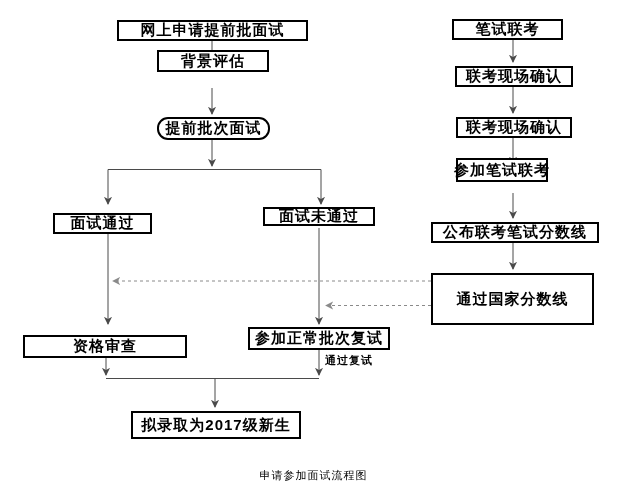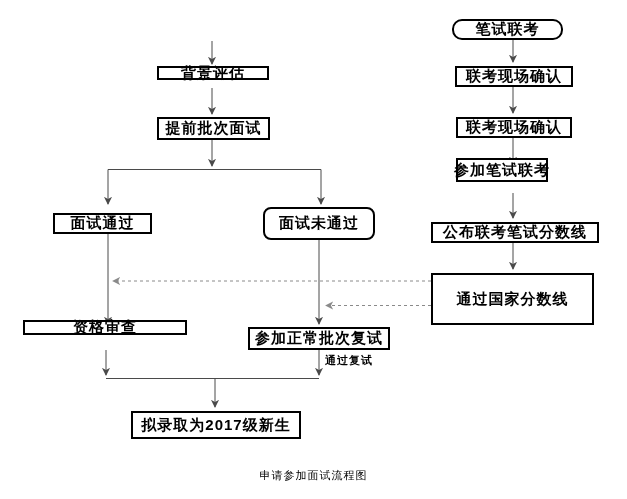--- a/index.html
+++ b/index.html
@@ -64,29 +64,30 @@
       <line class="solid" x1="513" y1="193" x2="513" y2="218" marker-end="url(#ah)"></line>
       <line class="solid" x1="513" y1="243" x2="513" y2="269" marker-end="url(#ah)"></line>
     </g>
 
     <g>
       <line class="dashed" x1="431" y1="281" x2="113" y2="281" marker-end="url(#ahd)"></line>
       <line class="dashed" x1="431" y1="305.5" x2="326" y2="305.5" marker-end="url(#ahd)"></line>
     </g>
   </svg>
 
-  <div class="node" style="left:157px;top:66px;width:112px;height:14px;">背景评估</div>
-  <div class="node" style="left:157px;top:117px;width:113px;height:23px;">提前批次面试</div>
+  <div class="node" style="left:117px;top:20px;width:191px;height:21px;">网上申请提前批面试</div>
+  <div class="node" style="left:157px;top:50px;width:112px;height:22px;">背景评估</div>
+  <div class="node" style="left:157px;top:117px;width:113px;height:23px;border-radius:11px;">提前批次面试</div>
   <div class="node" style="left:53px;top:213px;width:99px;height:21px;font-family:Liberation Serif, serif;">面试通过</div>
-  <div class="node" style="left:263px;top:207px;width:112px;height:33px;border-radius:8px;">面试未通过</div>
-  <div class="node" style="left:23px;top:320px;width:164px;height:15px;">资格审查</div>
+  <div class="node" style="left:263px;top:207px;width:112px;height:19px;">面试未通过</div>
+  <div class="node" style="left:23px;top:335px;width:164px;height:23px;">资格审查</div>
   <div class="node" style="left:248px;top:327px;width:142px;height:23px;">参加正常批次复试</div>
   <div class="node" style="left:131px;top:411px;width:170px;height:28px;">拟录取为2017级新生</div>
 
-  <div class="node" style="left:452px;top:19px;width:111px;height:21px;border-radius:10px;">笔试联考</div>
+  <div class="node" style="left:452px;top:19px;width:111px;height:21px;">笔试联考</div>
   <div class="node" style="left:455px;top:66px;width:118px;height:21px;">联考现场确认</div>
   <div class="node" style="left:456px;top:117px;width:116px;height:21px;">联考现场确认</div>
   <div class="node" style="left:456px;top:158px;width:92px;height:24px;">参加笔试联考</div>
   <div class="node" style="left:431px;top:222px;width:168px;height:21px;text-align:center;">公布联考笔试分数线</div>
   <div class="node" style="left:431px;top:273px;width:163px;height:52px;">通过国家分数线</div>
 
   <div class="edge-label" style="left:325px;top:353px;">通过复试</div>
 
   <div class="caption">申请参加面试流程图</div>
 

